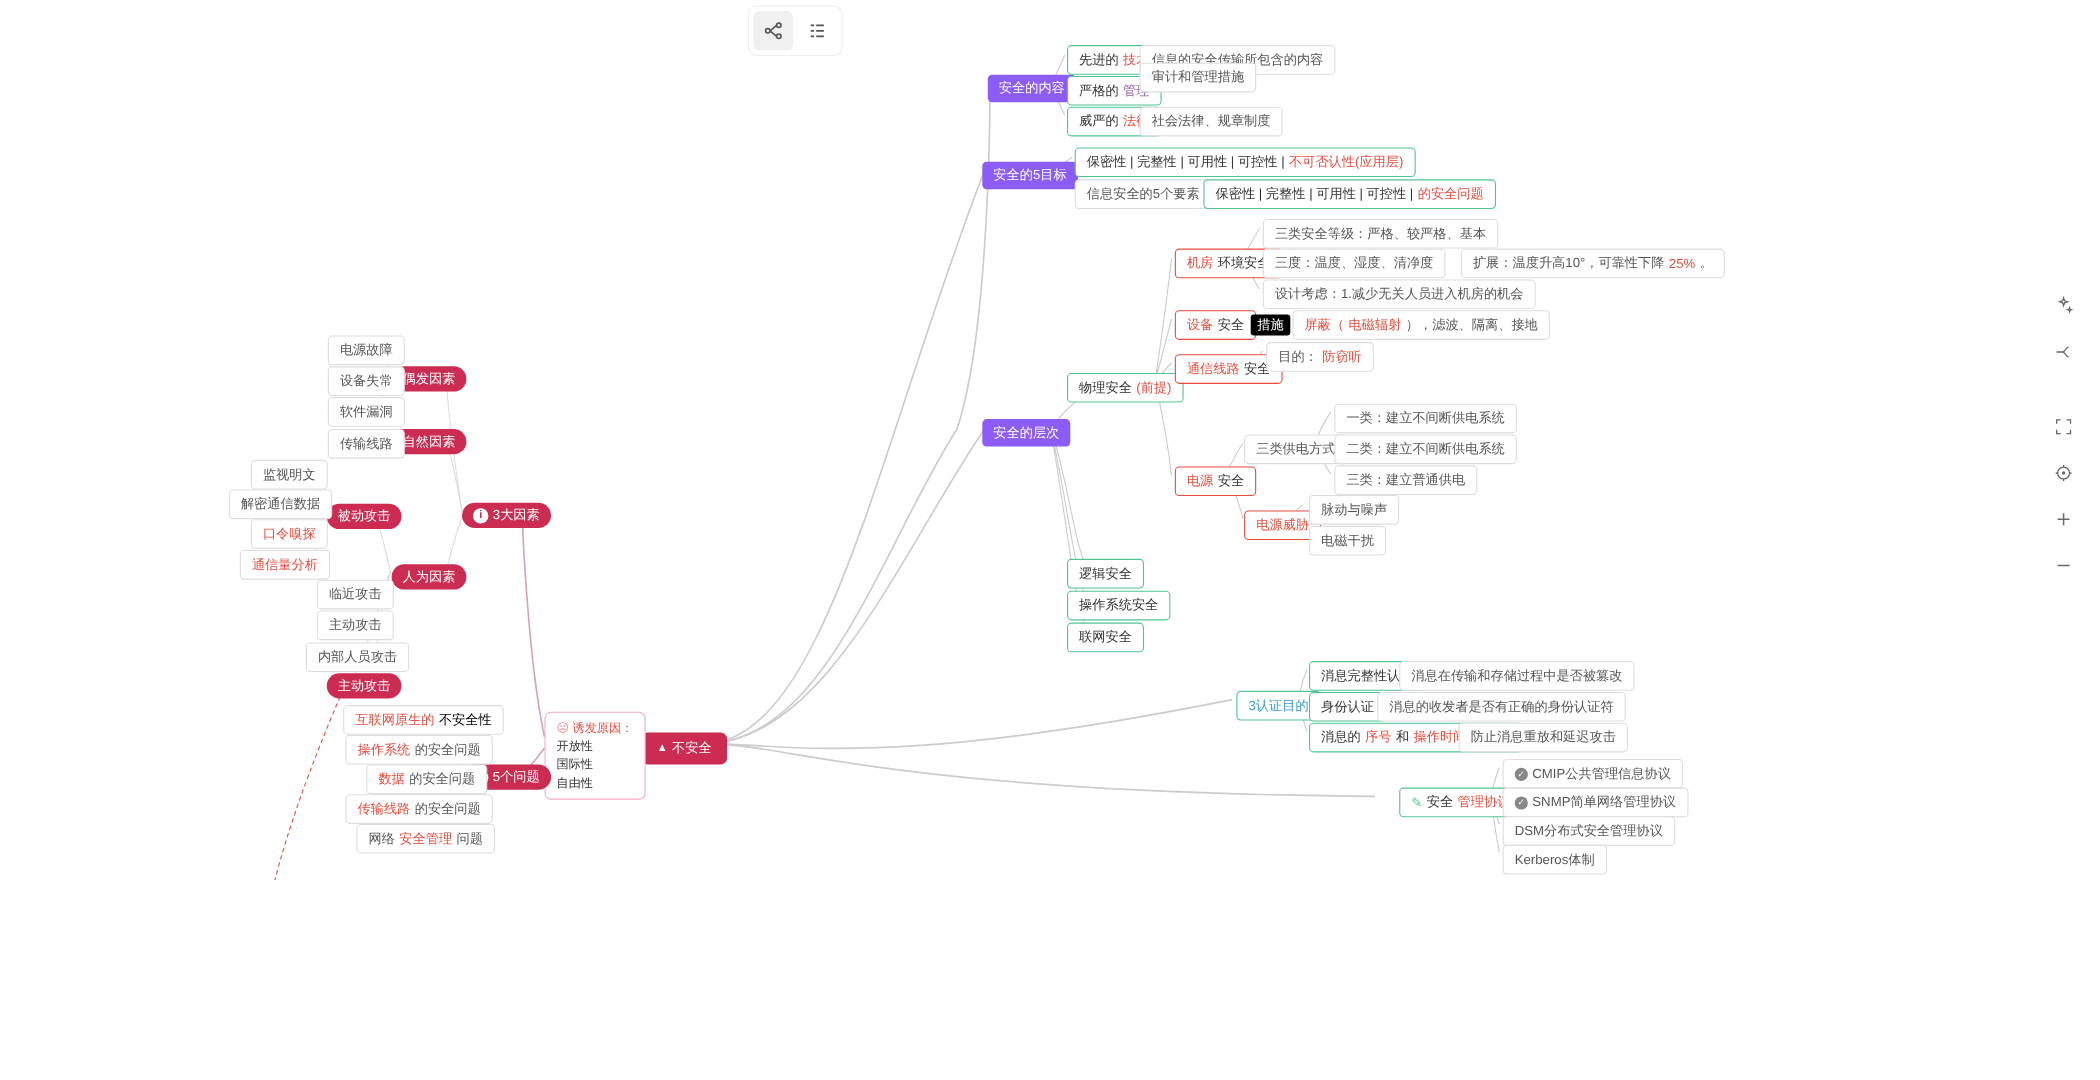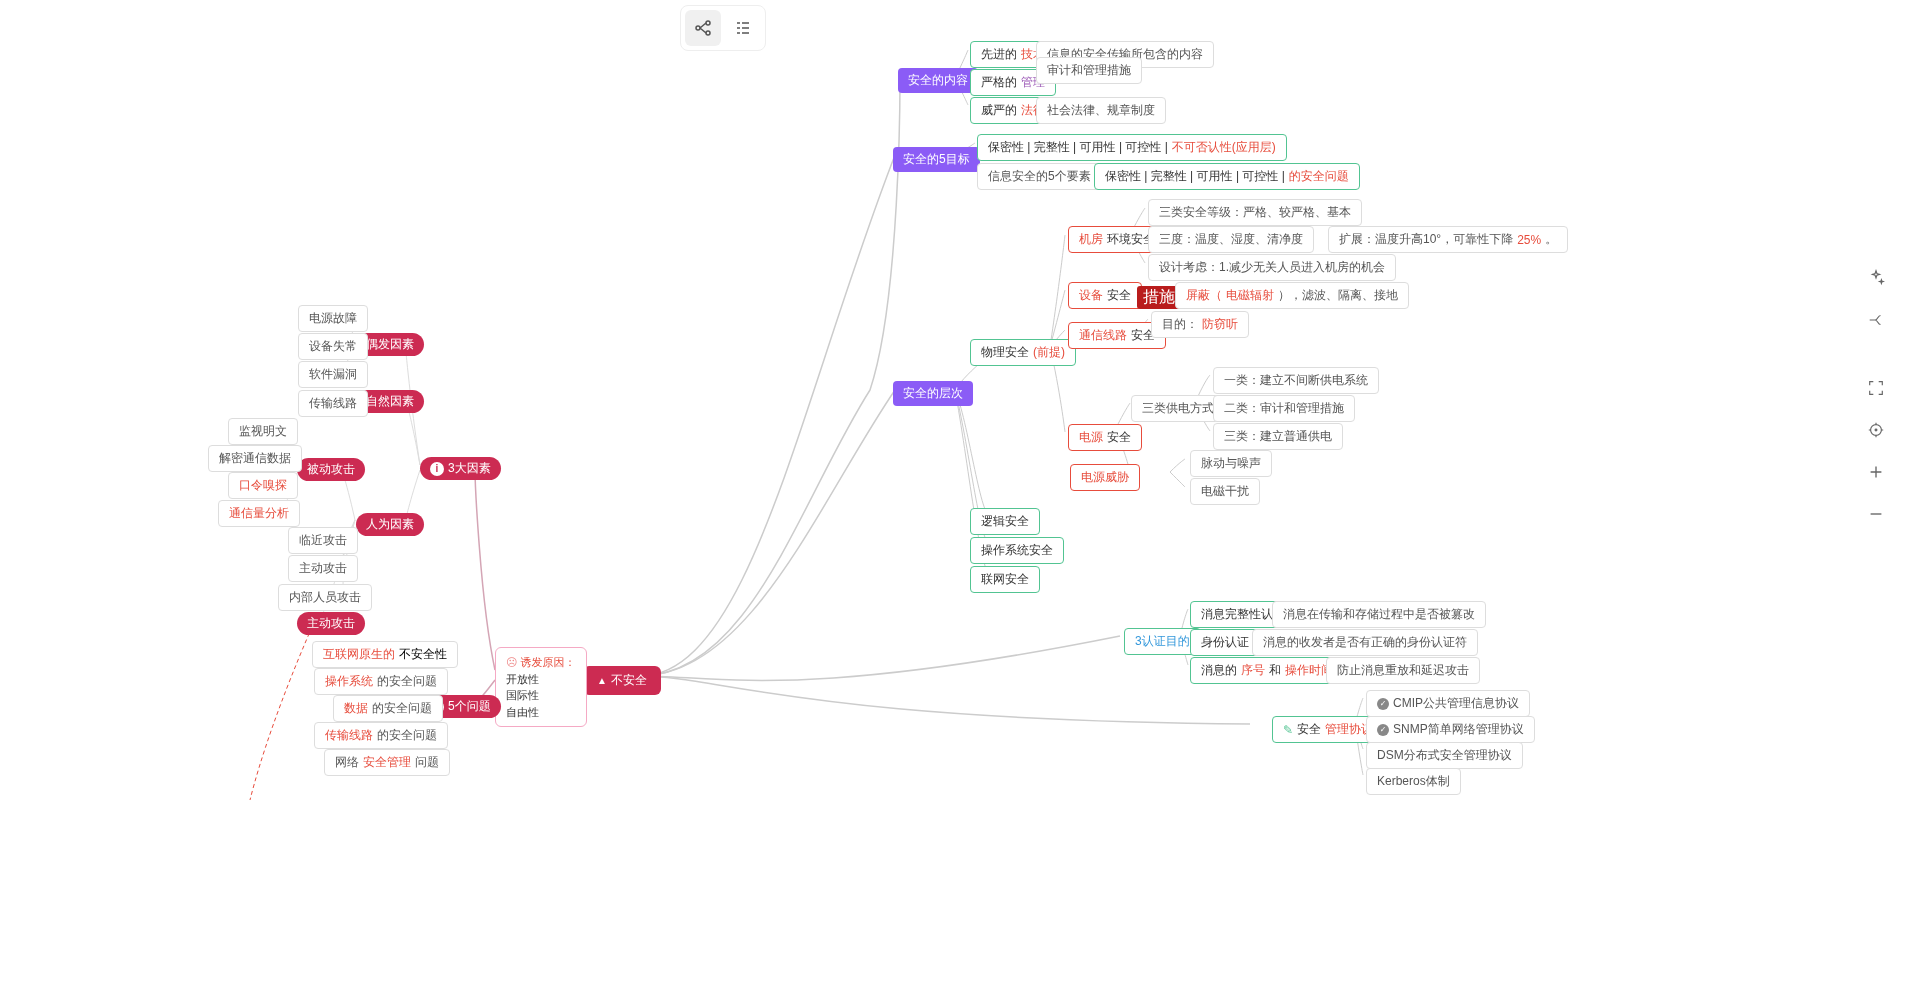--- a/index.html
+++ b/index.html
@@ -19,21 +19,21 @@
 .top-toolbar{position:absolute;top:5px;left:680px;display:flex;gap:4px;padding:4px;background:#fff;border:1px solid #eee;border-radius:8px}
 .top-toolbar .btn{width:36px;height:36px;display:flex;align-items:center;justify-content:center;border-radius:6px;cursor:pointer}
 .top-toolbar .btn.active{background:#f0f0f0}
 .right-toolbar{position:absolute;right:15px;top:260px;display:flex;flex-direction:column;gap:6px}
 .right-toolbar .btn{width:36px;height:36px;display:flex;align-items:center;justify-content:center;border-radius:6px;cursor:pointer;background:#fff}
 svg.lines{position:absolute;top:0;left:0;width:100%;height:100%;pointer-events:none}
 .check{width:12px;height:12px;border-radius:50%;background:#888;display:inline-flex;align-items:center;justify-content:center;color:#fff;font-size:8px}
 .warn{color:#fff;font-size:10px}
 .info{width:14px;height:14px;border-radius:50%;background:#fff;color:#cc2b52;display:inline-flex;align-items:center;justify-content:center;font-size:10px;font-weight:bold}
 .pink-box{background:#fff;border:1px solid #f5a9c4;border-radius:6px;padding:6px 10px;color:#333;font-size:11px;line-height:1.5}
-.mini-red{background:#b91c1c;color:#fff;padding:1px 6px;border-radius:3px;font-size:16px}
+.mini-red{background:#000000;color:#fff;padding:1px 6px;border-radius:3px;font-size:12px}
 </style>
 </head>
 <body>
 
 <svg class="lines">
   <g stroke="#ccc" stroke-width="1.5" fill="none">
     <path d="M 640 676 C 750 676 800 500 870 390 C 900 300 900 90 900 78"></path>
     <path d="M 640 676 C 750 676 800 400 895 155"></path>
     <path d="M 640 676 C 750 676 820 500 895 390"></path>
     <path d="M 640 676 C 720 676 800 700 1120 636"></path>
@@ -257,23 +257,23 @@
       <span>目的：</span>
       <span class="txt-red">防窃听</span>
     </div>
 
   <div class="node node-red-hollow" style="left:1068px;top:424px">
       <span class="txt-red">电源</span>
       <span>安全</span>
     </div>
   <div class="node node-gray" style="left:1131px;top:395px">三类供电方式</div>
   <div class="node node-gray" style="left:1213px;top:367px">一类：建立不间断供电系统</div>
-  <div class="node node-gray" style="left:1213px;top:395px">二类：审计和管理措施</div>
+  <div class="node node-gray" style="left:1213px;top:395px">二类：建立不间断供电系统</div>
   <div class="node node-gray" style="left:1213px;top:423px">三类：建立普通供电</div>
-  <div class="node node-red-hollow txt-red" style="left:1070px;top:464px">电源威胁</div>
+  <div class="node node-red-hollow txt-red" style="left:1131px;top:464px">电源威胁</div>
   <div class="node node-gray" style="left:1190px;top:450px">脉动与噪声</div>
   <div class="node node-gray" style="left:1190px;top:478px">电磁干扰</div>
 
   <div class="node node-teal" style="left:970px;top:508px">逻辑安全</div>
   <div class="node node-teal" style="left:970px;top:537px">操作系统安全</div>
   <div class="node node-teal" style="left:970px;top:566px">联网安全</div>
 
   <div class="node node-teal txt-blue" style="left:1124px;top:628px">3认证目的</div>
   <div class="node node-green-hollow" style="left:1190px;top:601px">消息完整性认证</div>
   <div class="node node-gray" style="left:1272px;top:601px">消息在传输和存储过程中是否被篡改</div>

